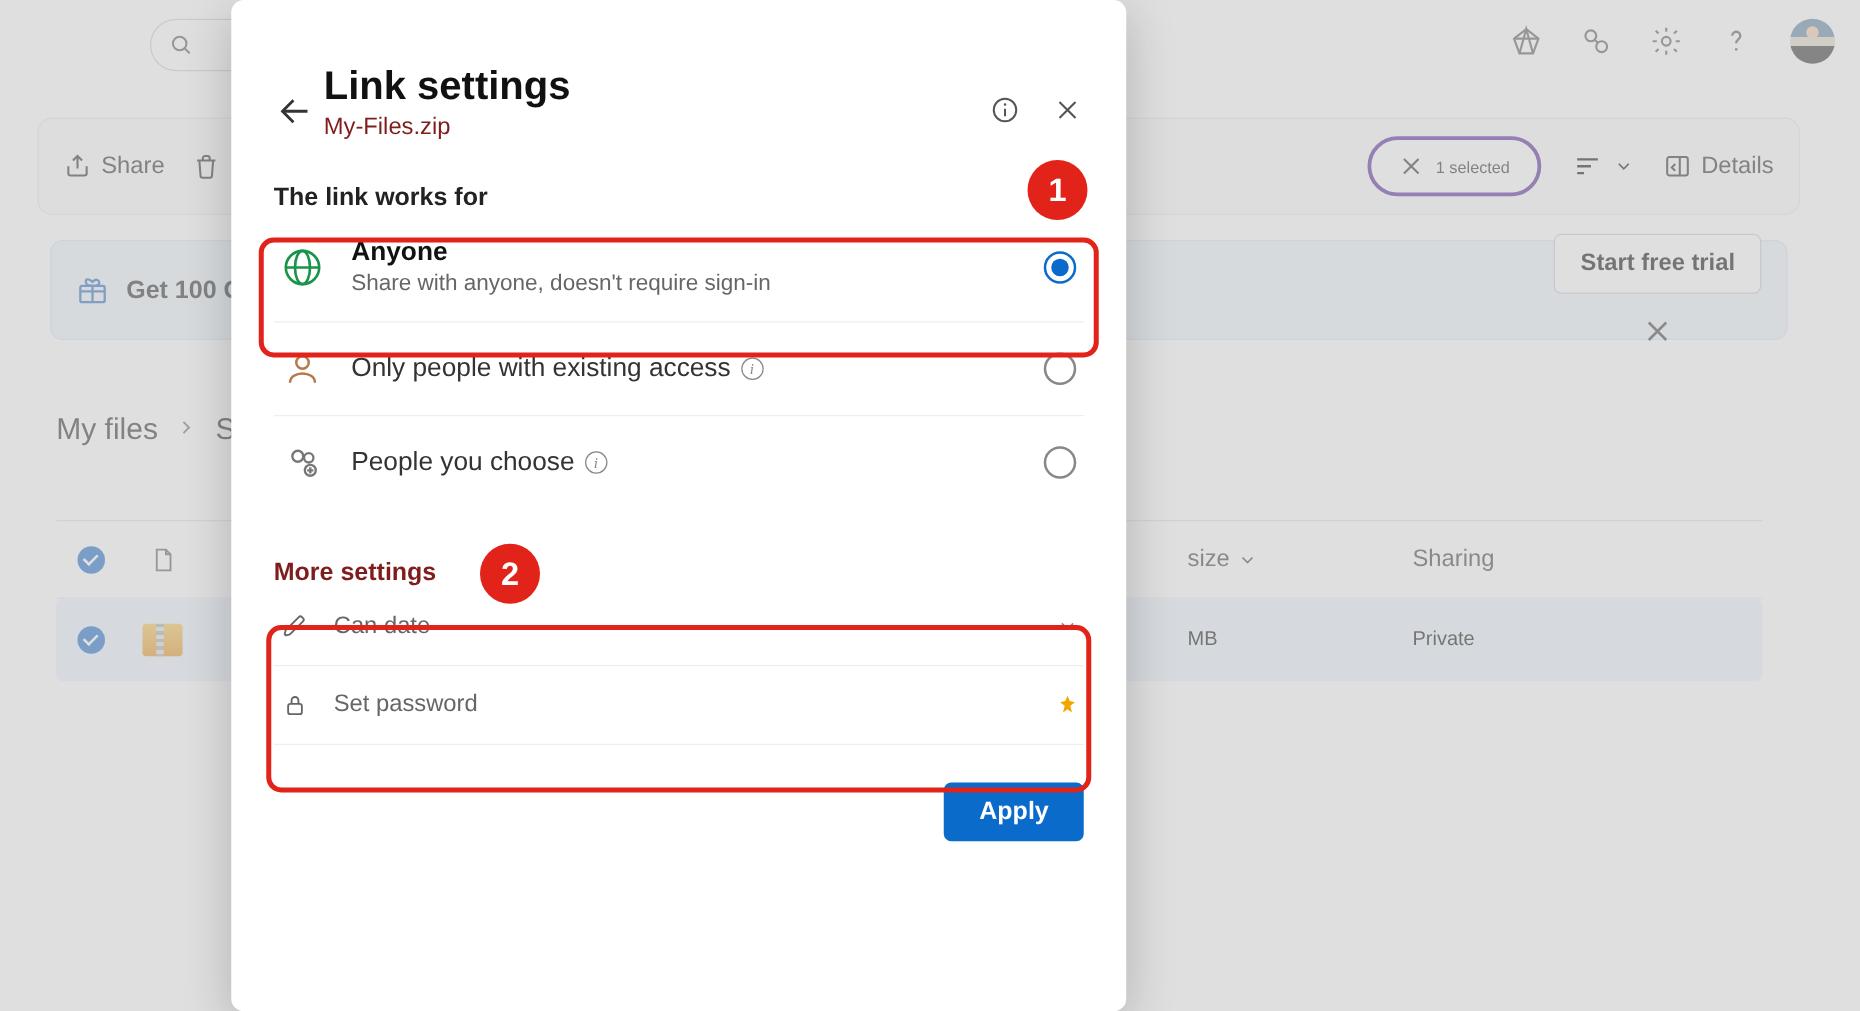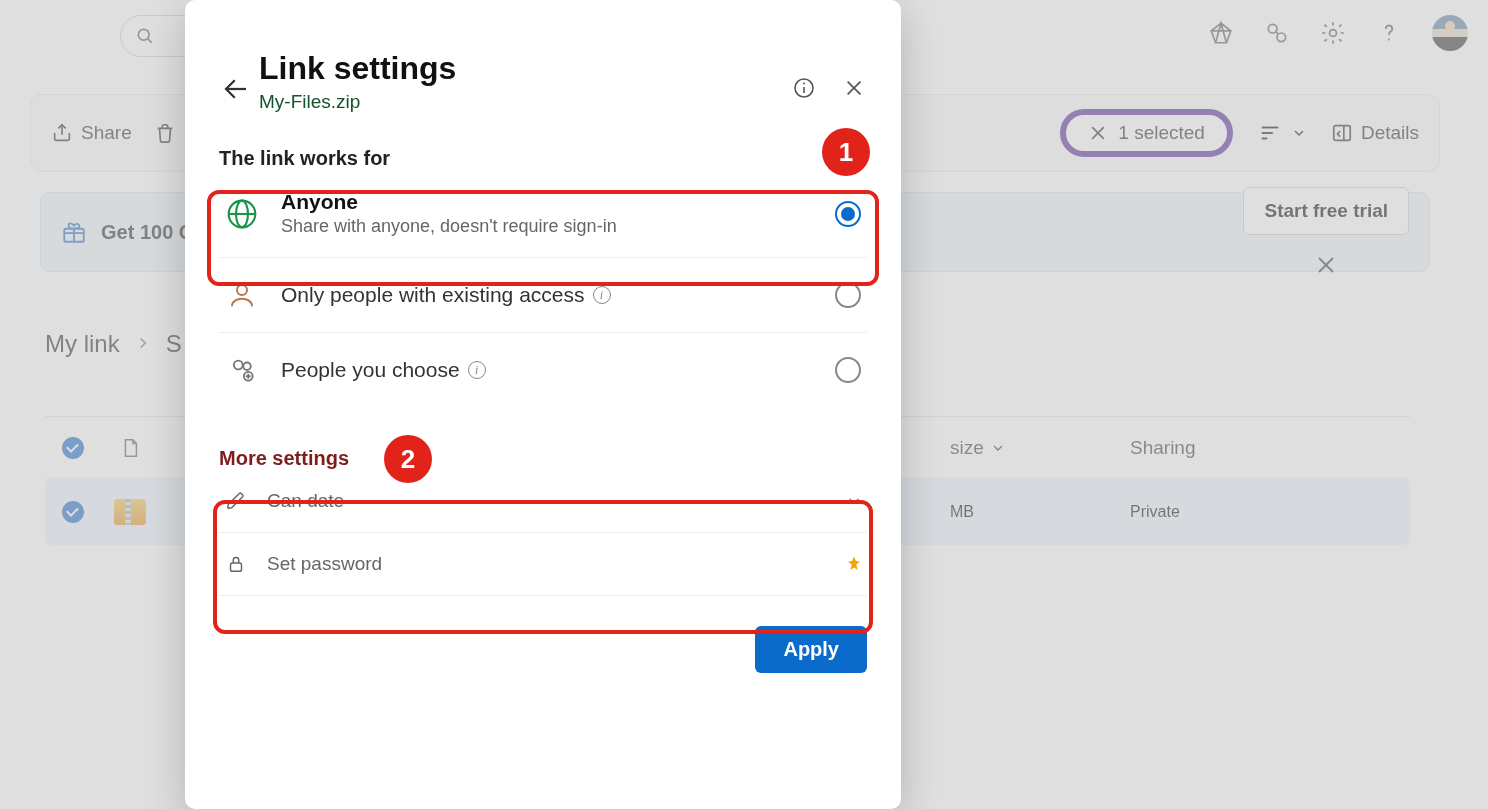--- a/index.html
+++ b/index.html
@@ -14,21 +14,21 @@
   .top-icons { position: absolute; right: 20px; top: 15px; display: flex; align-items: center; gap: 30px; }
   .top-icon { width: 26px; height: 26px; color: #555; display:flex; align-items:center; justify-content:center; cursor:pointer; }
   .avatar { width: 36px; height: 36px; border-radius: 50%; background: linear-gradient(180deg,#5681a3 0%,#5681a3 40%,#e0d3c0 40%,#e0d3c0 60%,#2a2a2a 60%); overflow: hidden; }
   .avatar::after{ content:""; display:block; width:10px; height:10px; background:#f2caa7; border-radius:50%; margin:6px auto 0;}
 
   .cmdbar-wrap { position: absolute; top: 94px; left: 30px; right: 48px; height: 78px; background: #fafafa; border: 1px solid #e6e6e6; border-radius: 12px; display: flex; align-items: center; padding: 0 20px; }
   .cmdbar-left { display:flex; align-items:center; gap:22px; }
   .cmd-btn { display:flex; align-items:center; gap:8px; font-size:19px; color:#222; cursor:pointer; }
   .cmd-btn svg { width:22px; height:22px; }
   .cmdbar-right { margin-left:auto; display:flex; align-items:center; gap:24px; }
-  .pill { border:6px solid #4c1d95; border-radius:26px; height:48px; padding:0 22px; display:flex; align-items:center; gap:10px; font-size:19px; color:#222; cursor:pointer; background:#fff;}
+  .pill { border:3px solid #4c1d95; border-radius:26px; height:48px; padding:0 22px; display:flex; align-items:center; gap:10px; font-size:13px; color:#222; cursor:pointer; background:#fff;}
   .sortctl { display:flex; align-items:center; gap:8px; cursor:pointer; }
 
   .promo { position: absolute; top: 192px; left: 40px; right: 58px; height: 80px; background: #eaf2fb; border: 1px solid #cfe2f7; border-radius: 10px; display:flex; align-items:center; padding: 0 20px; gap:14px; }
   .promo-text { font-size:20px; font-weight:600; color:#222; }
   .promo-right { margin-left:auto; display:flex; align-items:center; gap:18px;flex-direction:column; }
   .promo-btn { background:#fff; border:1px solid #c1c9d2; border-radius:6px; padding:12px 20px; font-size:19px; font-weight:600; cursor:pointer; }
   .promo-close { width:24px; height:24px; color:#333; cursor:pointer; }
 
   .breadcrumb { position:absolute; top:330px; left:45px; display:flex; align-items:center; gap:14px; font-size:24px; color:#222; }
   .breadcrumb .chev { color:#666; }
@@ -47,21 +47,21 @@
   .zip-icon::before { content:""; position:absolute; left:11px; top:0; width:6px; height:26px; background:repeating-linear-gradient(180deg,#aaa 0 3px,#ddd 3px 6px);}
 
   
   .overlay { position:absolute; inset:0; background:rgba(200,200,200,0.58); }
 
   
   .modal { position:absolute; left:185px; top:0; width:716px; height:809px; background:#fff; border-radius:10px; box-shadow:0 10px 40px rgba(0,0,0,.2); padding:50px 34px 20px 34px; }
   .modal-head { display:flex; align-items:center; gap:6px; }
   .back-arrow { width:34px; height:34px; display:flex; align-items:center; justify-content:center; color:#333; cursor:pointer; margin-top:14px; }
   .modal-title { font-size:32px; font-weight:600; color:#111; }
-  .modal-sub { font-size:19px; color:#14532d; margin-top:4px; }
+  .modal-sub { font-size:19px; color:#7f1d1d; margin-top:4px; }
   .modal-head-right { margin-left:auto; display:flex; align-items:center; gap:24px; margin-top:12px; }
   .head-ico { width:26px; height:26px; color:#555; cursor:pointer; display:flex; align-items:center; justify-content:center; }
 
   .section-label { font-size:20px; font-weight:600; color:#222; margin-top:34px; }
 
   .opt { display:flex; align-items:center; gap:22px; padding:20px 6px; border-bottom:1px solid #eee; cursor:pointer; }
   .opt:last-of-type { border-bottom:none; }
   .opt-ico { width:34px; height:34px; display:flex; align-items:center; justify-content:center; }
   .opt-body { flex:1; }
   .opt-title { font-size:21px; font-weight:600; color:#111; display:flex; align-items:center; gap:8px; }
@@ -191,21 +191,21 @@
       <span class="promo-close">
         <svg viewBox="0 0 24 24" width="24" height="24" fill="none" stroke="currentColor" stroke-width="2">
             <line x1="5" y1="5" x2="19" y2="19"></line>
             <line x1="19" y1="5" x2="5" y2="19"></line>
           </svg>
       </span>
     </div>
   </div>
 
   <div class="breadcrumb">
-    <span>My link</span>
+    <span>My files</span>
     <span class="chev">
       <svg viewBox="0 0 24 24" width="18" height="18" fill="none" stroke="currentColor" stroke-width="2">
           <polyline points="9 6 15 12 9 18"></polyline>
         </svg>
     </span>
     <span>S</span>
   </div>
 
   <div class="filelist">
     <div class="fl-head">

